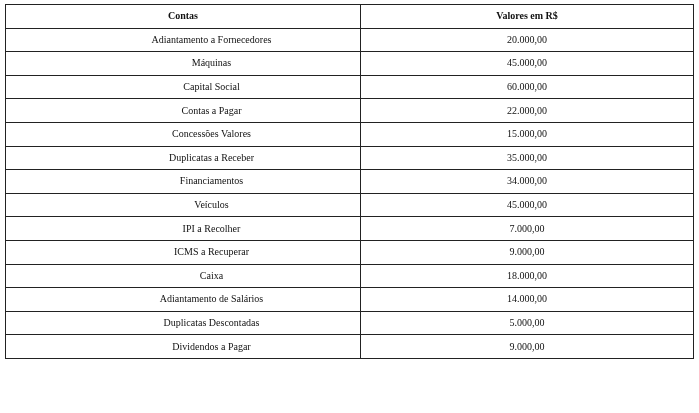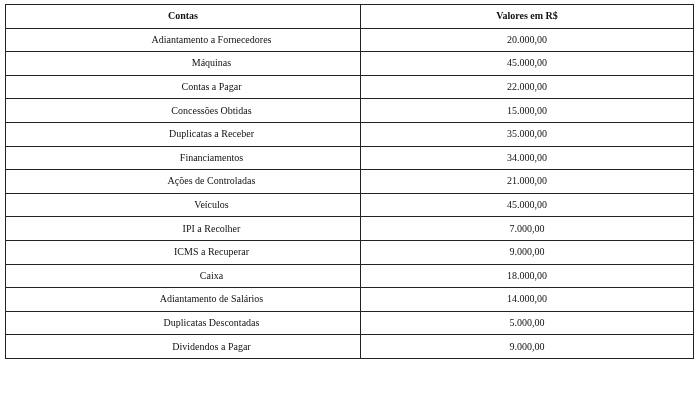--- a/index.html
+++ b/index.html
@@ -42,38 +42,38 @@
   <tbody id="tbody">
       <tr>
         <td class="conta">Adiantamento a Fornecedores</td>
         <td class="valor">20.000,00</td>
       </tr>
       <tr>
         <td class="conta">Máquinas</td>
         <td class="valor">45.000,00</td>
       </tr>
       <tr>
+        <td class="conta">Capital Social</td>
+        <td class="valor">60.000,00</td>
+      </tr>
+      <tr>
         <td class="conta">Contas a Pagar</td>
         <td class="valor">22.000,00</td>
       </tr>
       <tr>
-        <td class="conta">Concessões Obtidas</td>
+        <td class="conta">Concessões Valores</td>
         <td class="valor">15.000,00</td>
       </tr>
       <tr>
         <td class="conta">Duplicatas a Receber</td>
         <td class="valor">35.000,00</td>
       </tr>
       <tr>
         <td class="conta">Financiamentos</td>
         <td class="valor">34.000,00</td>
-      </tr>
-      <tr>
-        <td class="conta">Ações de Controladas</td>
-        <td class="valor">21.000,00</td>
       </tr>
       <tr>
         <td class="conta">Veículos</td>
         <td class="valor">45.000,00</td>
       </tr>
       <tr>
         <td class="conta">IPI a Recolher</td>
         <td class="valor">7.000,00</td>
       </tr>
       <tr>

